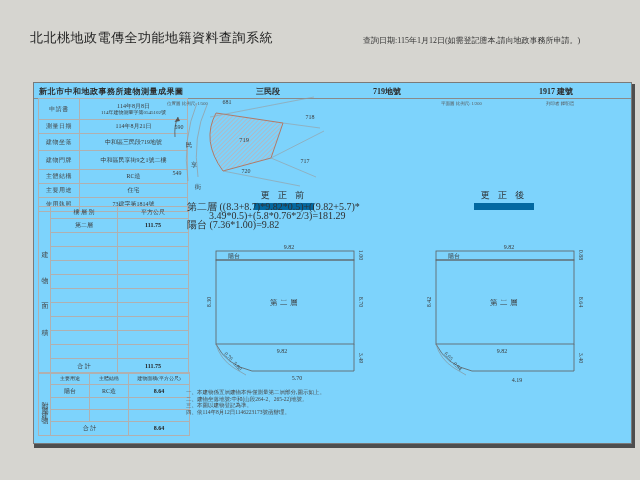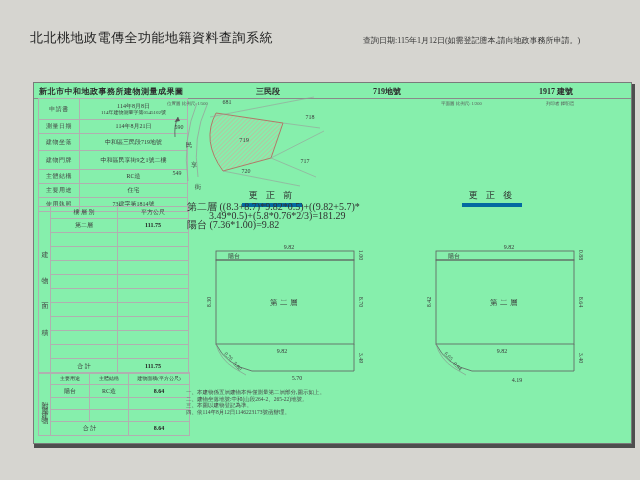--- a/index.html
+++ b/index.html
@@ -13,21 +13,21 @@
   .screen{position:relative;width:640px;height:480px;}
 
   
   .app-title{position:absolute;left:30px;top:29px;font-size:13px;letter-spacing:.5px;color:#1d1d1d;}
   .query-date{position:absolute;left:363px;top:35px;font-size:8px;color:#333;font-family:Liberation Serif, serif;}
   .doc-subtitle{position:absolute;left:30px;top:52px;font-size:9px;color:#222;}
 
   
   .page{
     position:absolute;left:33px;top:82px;width:597px;height:360px;
-    background:#86efac;border:1px solid #7a7a7a;
+    background:#7dd3fc;border:1px solid #7a7a7a;
     box-shadow:2px 3px 0 1px #4e4e4e;
   }
   .sheet-header{position:absolute;left:0;top:0;width:100%;height:15px;}
   .sheet-header .office{position:absolute;left:5px;top:3px;font-size:8px;font-weight:bold;letter-spacing:.5px;}
   .sheet-header .sec{position:absolute;left:222px;top:3px;font-size:8px;font-weight:bold;}
   .sheet-header .land{position:absolute;left:339px;top:3px;font-size:8px;font-weight:bold;}
   .sheet-header .bno{position:absolute;left:505px;top:3px;font-size:8px;font-weight:bold;}
   .header-rule{position:absolute;left:0;top:15px;width:100%;border-top:1px solid #8a8a8a;}
 
   
@@ -43,21 +43,21 @@
   .vtext{writing-mode:vertical-lr;text-orientation:upright;margin:0 auto;font-size:7px;color:#444;}
   .vt-area{letter-spacing:26px;padding-top:14px;}
   .vt-annex{letter-spacing:5px;padding-top:4px;}
   .num{font-weight:bold;color:#222;}
 
   
   .tinynote{font-size:9px;transform:scale(.5);transform-origin:0 0;white-space:nowrap;color:#555;position:absolute;}
 
   
   .corr-title{position:absolute;top:106px;width:60px;text-align:center;font-size:9px;letter-spacing:3px;
-              border-bottom:4px solid #0369a1;color:#2b2b2b;padding-bottom:1px;}
+              border-bottom:7px solid #0369a1;color:#2b2b2b;padding-bottom:1px;margin-left:12px;}
   .ct-before{left:208px;} .ct-after{left:428px;}
   .formula{position:absolute;top:119px;width:225px;font-size:10px;line-height:9px;color:#303030;}
   .f-before{left:153px;} .f-after{left:369px;}
   .formula .ind{padding-left:22px;display:block;}
 
   .plan{position:absolute;top:158px;width:200px;height:147px;}
   .p-before{left:160px;} .p-after{left:380px;}
 
   .map{position:absolute;left:130px;top:12px;width:180px;height:100px;}
 

